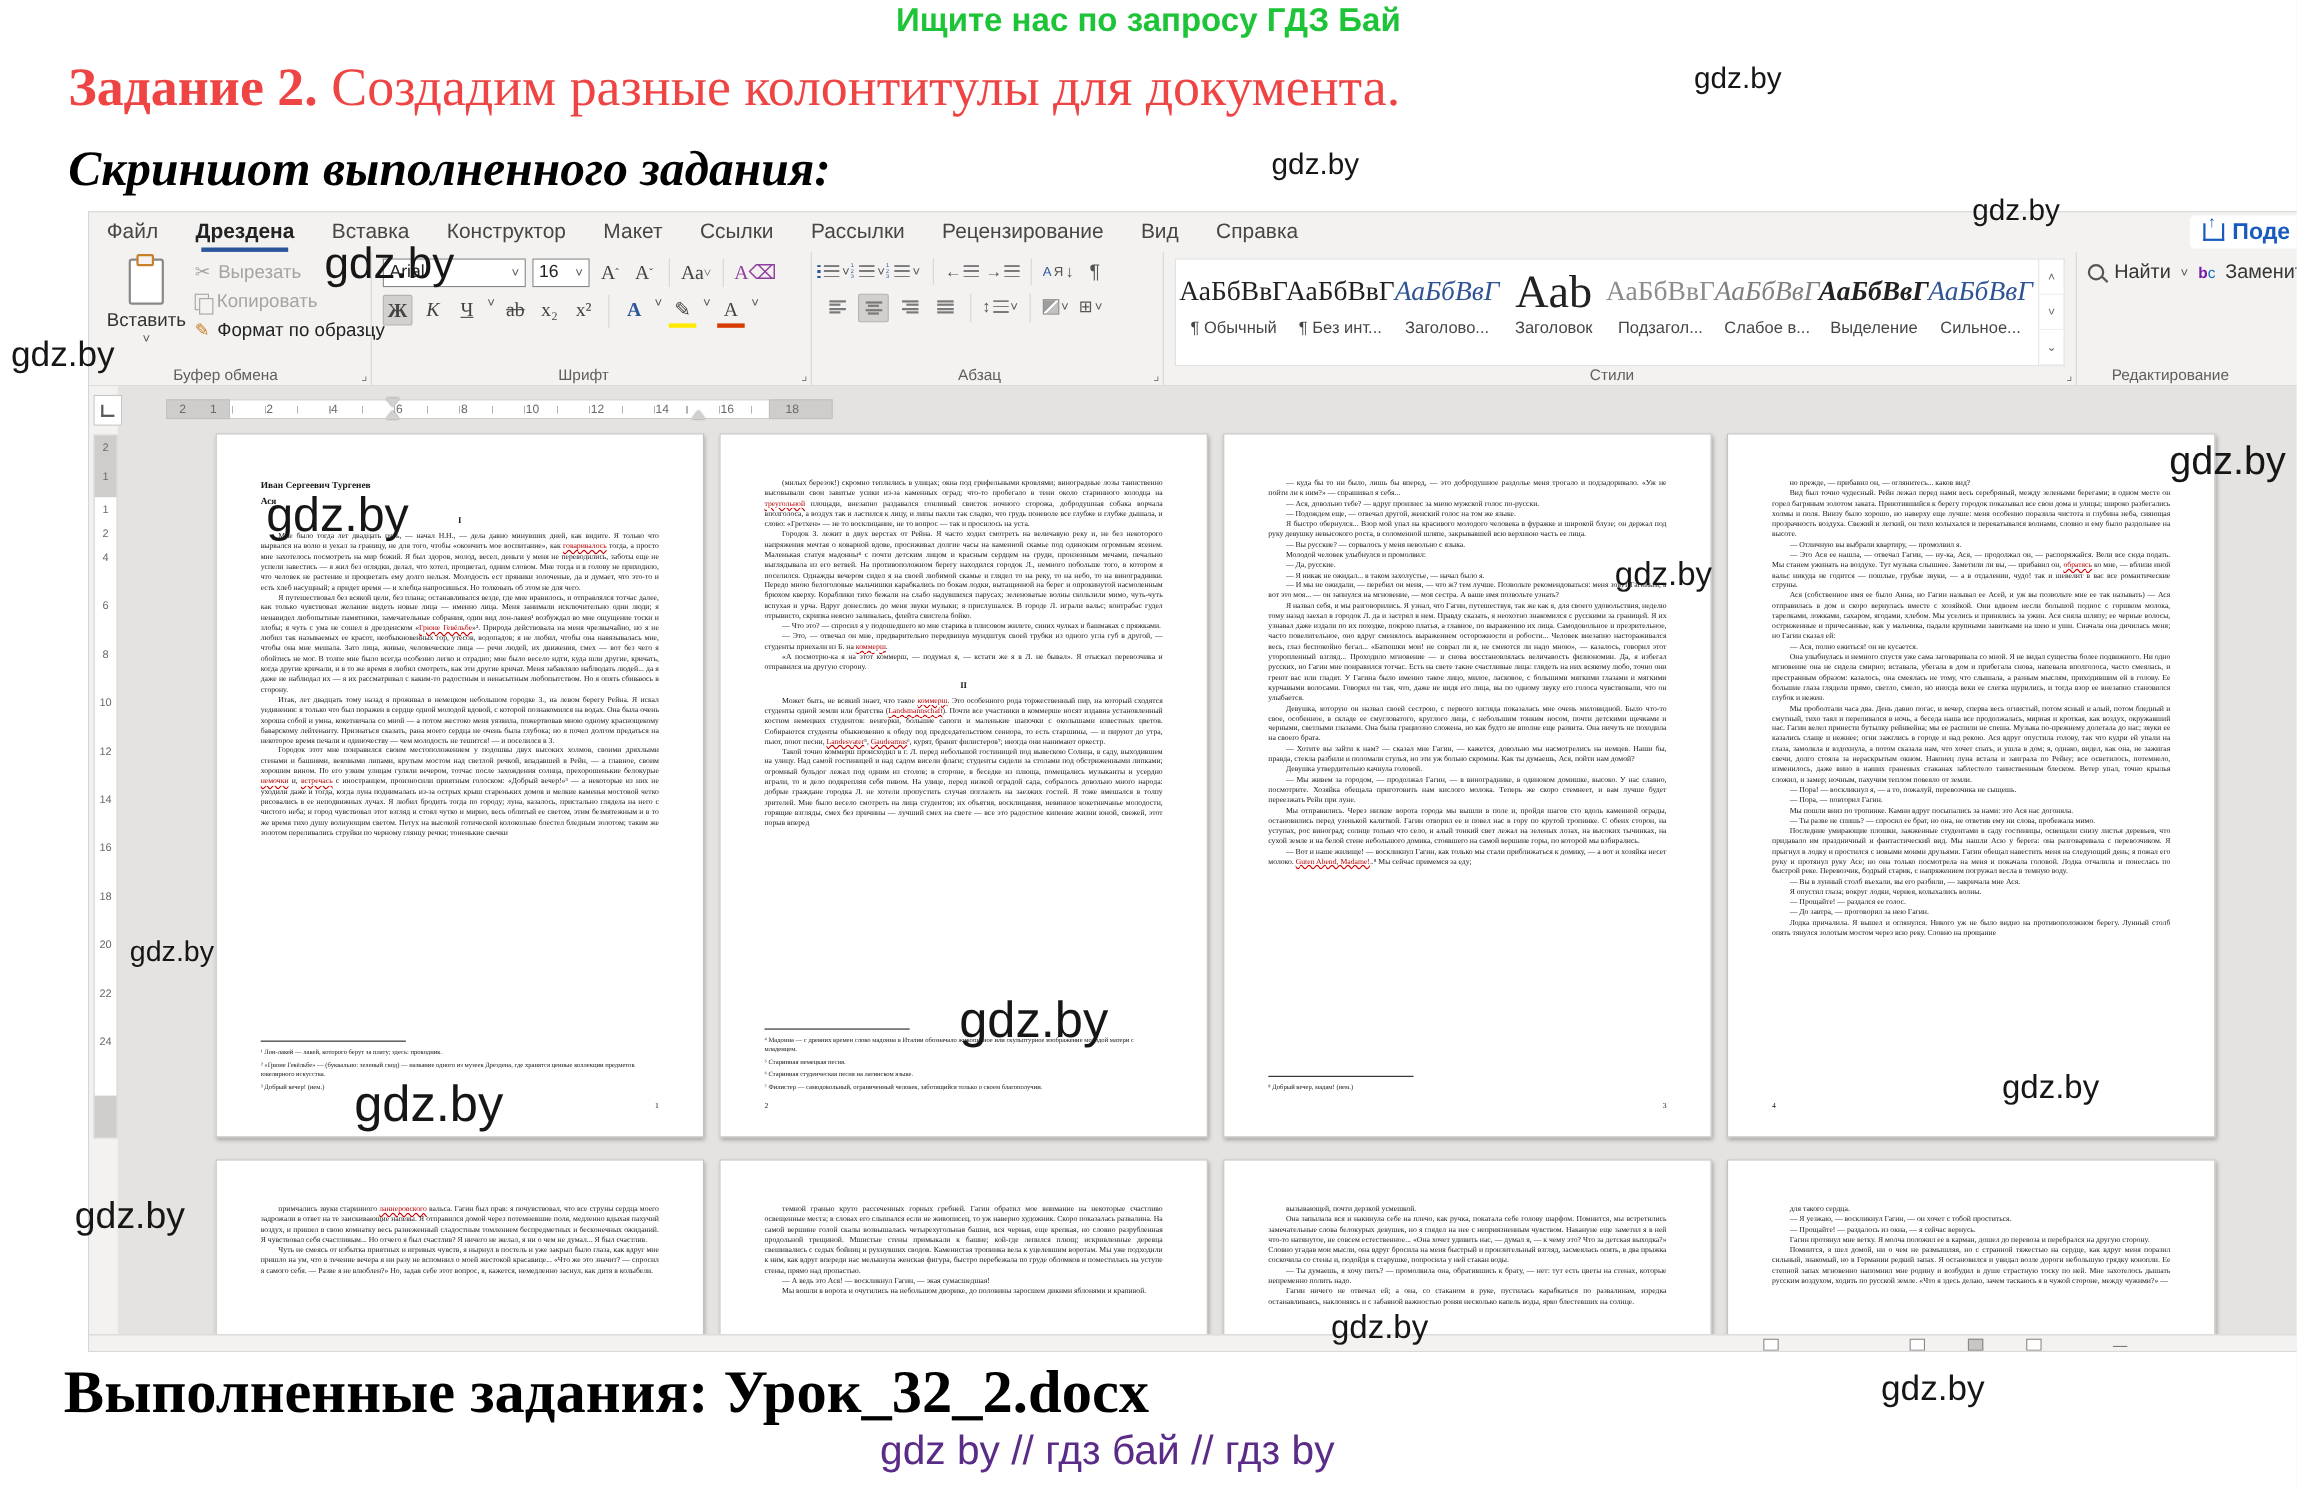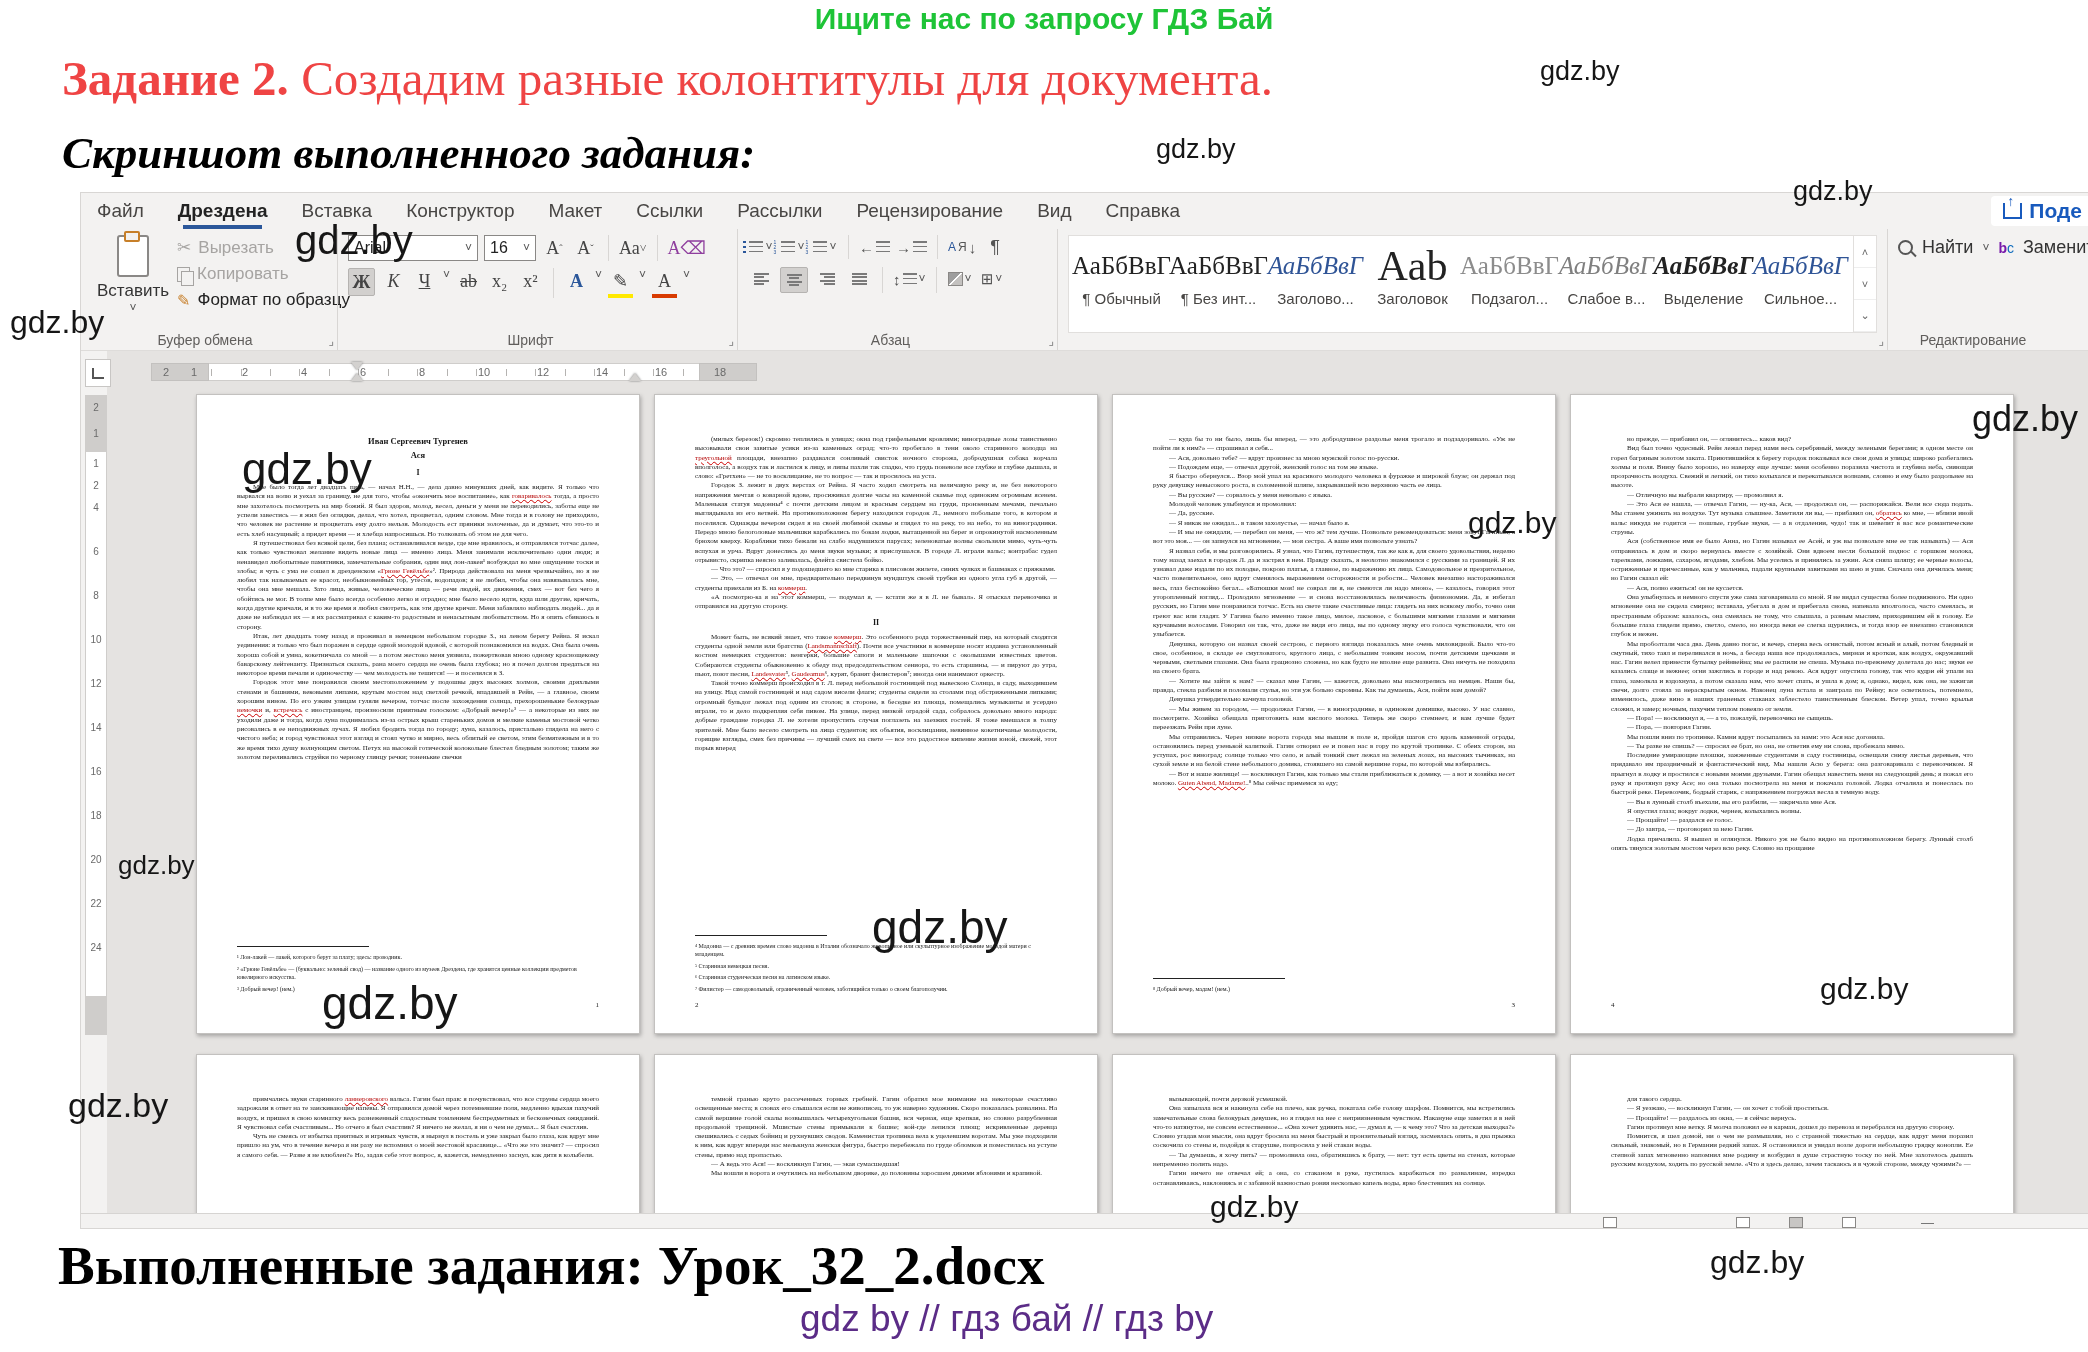--- a/index.html
+++ b/index.html
@@ -122,21 +122,21 @@
   .mk.right{left:478px;top:14px;border-left:6px solid transparent;border-right:6px solid transparent;border-bottom:8px solid #d3d1cf;filter:drop-shadow(0 0 1px #777)}
   .vruler{position:absolute;left:4px;top:202px;width:22px;height:640px;background:#fff;border:1px solid #cfcdcb;box-sizing:border-box}
   .vgray{position:absolute;left:0;right:0;background:#cfcdcb}
   .vnum{position:absolute;left:0;width:100%;text-align:center;font-size:10px;color:#6a6a6a}
 
   
   .canvas{position:absolute;left:26px;top:158px;right:0;height:862px;background:#e5e3e1;overflow:hidden}
   .page{position:absolute;width:444px;height:640px;background:#fff;border:1px solid #c3c1bf;
         box-shadow:1px 2px 4px rgba(0,0,0,.28);box-sizing:border-box;padding:40px 40px 24px;
         display:flex;flex-direction:column;font-family:"Liberation Serif",serif;color:#191919;overflow:hidden}
-  .ptitle{text-align:center;font-weight:bold;font-size:8.5px;line-height:1.6}
+  .ptitle{font-weight:bold;font-size:8.5px;line-height:1.6}
   .pcenter{text-align:center;font-size:8px;font-weight:bold;margin:6px 0}
   .ppar{font-size:7px;line-height:1.33;text-align:justify;text-indent:16px;margin:0}
   .red{color:#b30000;text-decoration:underline;text-decoration-style:wavy;text-decoration-color:#cc0000}
   .fnotes{margin-top:auto;position:relative;padding-top:9px;font-size:6px;line-height:1.4}
   .fnotes::before{content:"";position:absolute;top:2px;left:0;width:132px;height:1px;background:#222}
   .fnote{margin-bottom:3px}
   .pnum{font-size:7px;margin-top:5px}
 
   
   .statusbar{position:absolute;left:0;right:0;top:1020px;height:17px;background:#f3f2f1;border-top:1px solid #d6d4d2}
@@ -345,20 +345,21 @@
               <div class="sample st-blueit">АаБбВвГ</div>
               <div class="slabel">Сильное...</div>
             </div>
           </div>
         <div class="gscroll">
           <span>˄</span>
           <span>˅</span>
           <span>⌄</span>
         </div>
       </div>
+      <div class="glabel">Стили</div>
       <div class="launcher">⌟</div>
     </div>
 
     <div class="group" style="width:185px">
       <div class="editgrp">
         <div class="erow">
           <span class="mag"></span>
           <span>Найти</span>
           <span class="chev">˅</span>
         </div>

